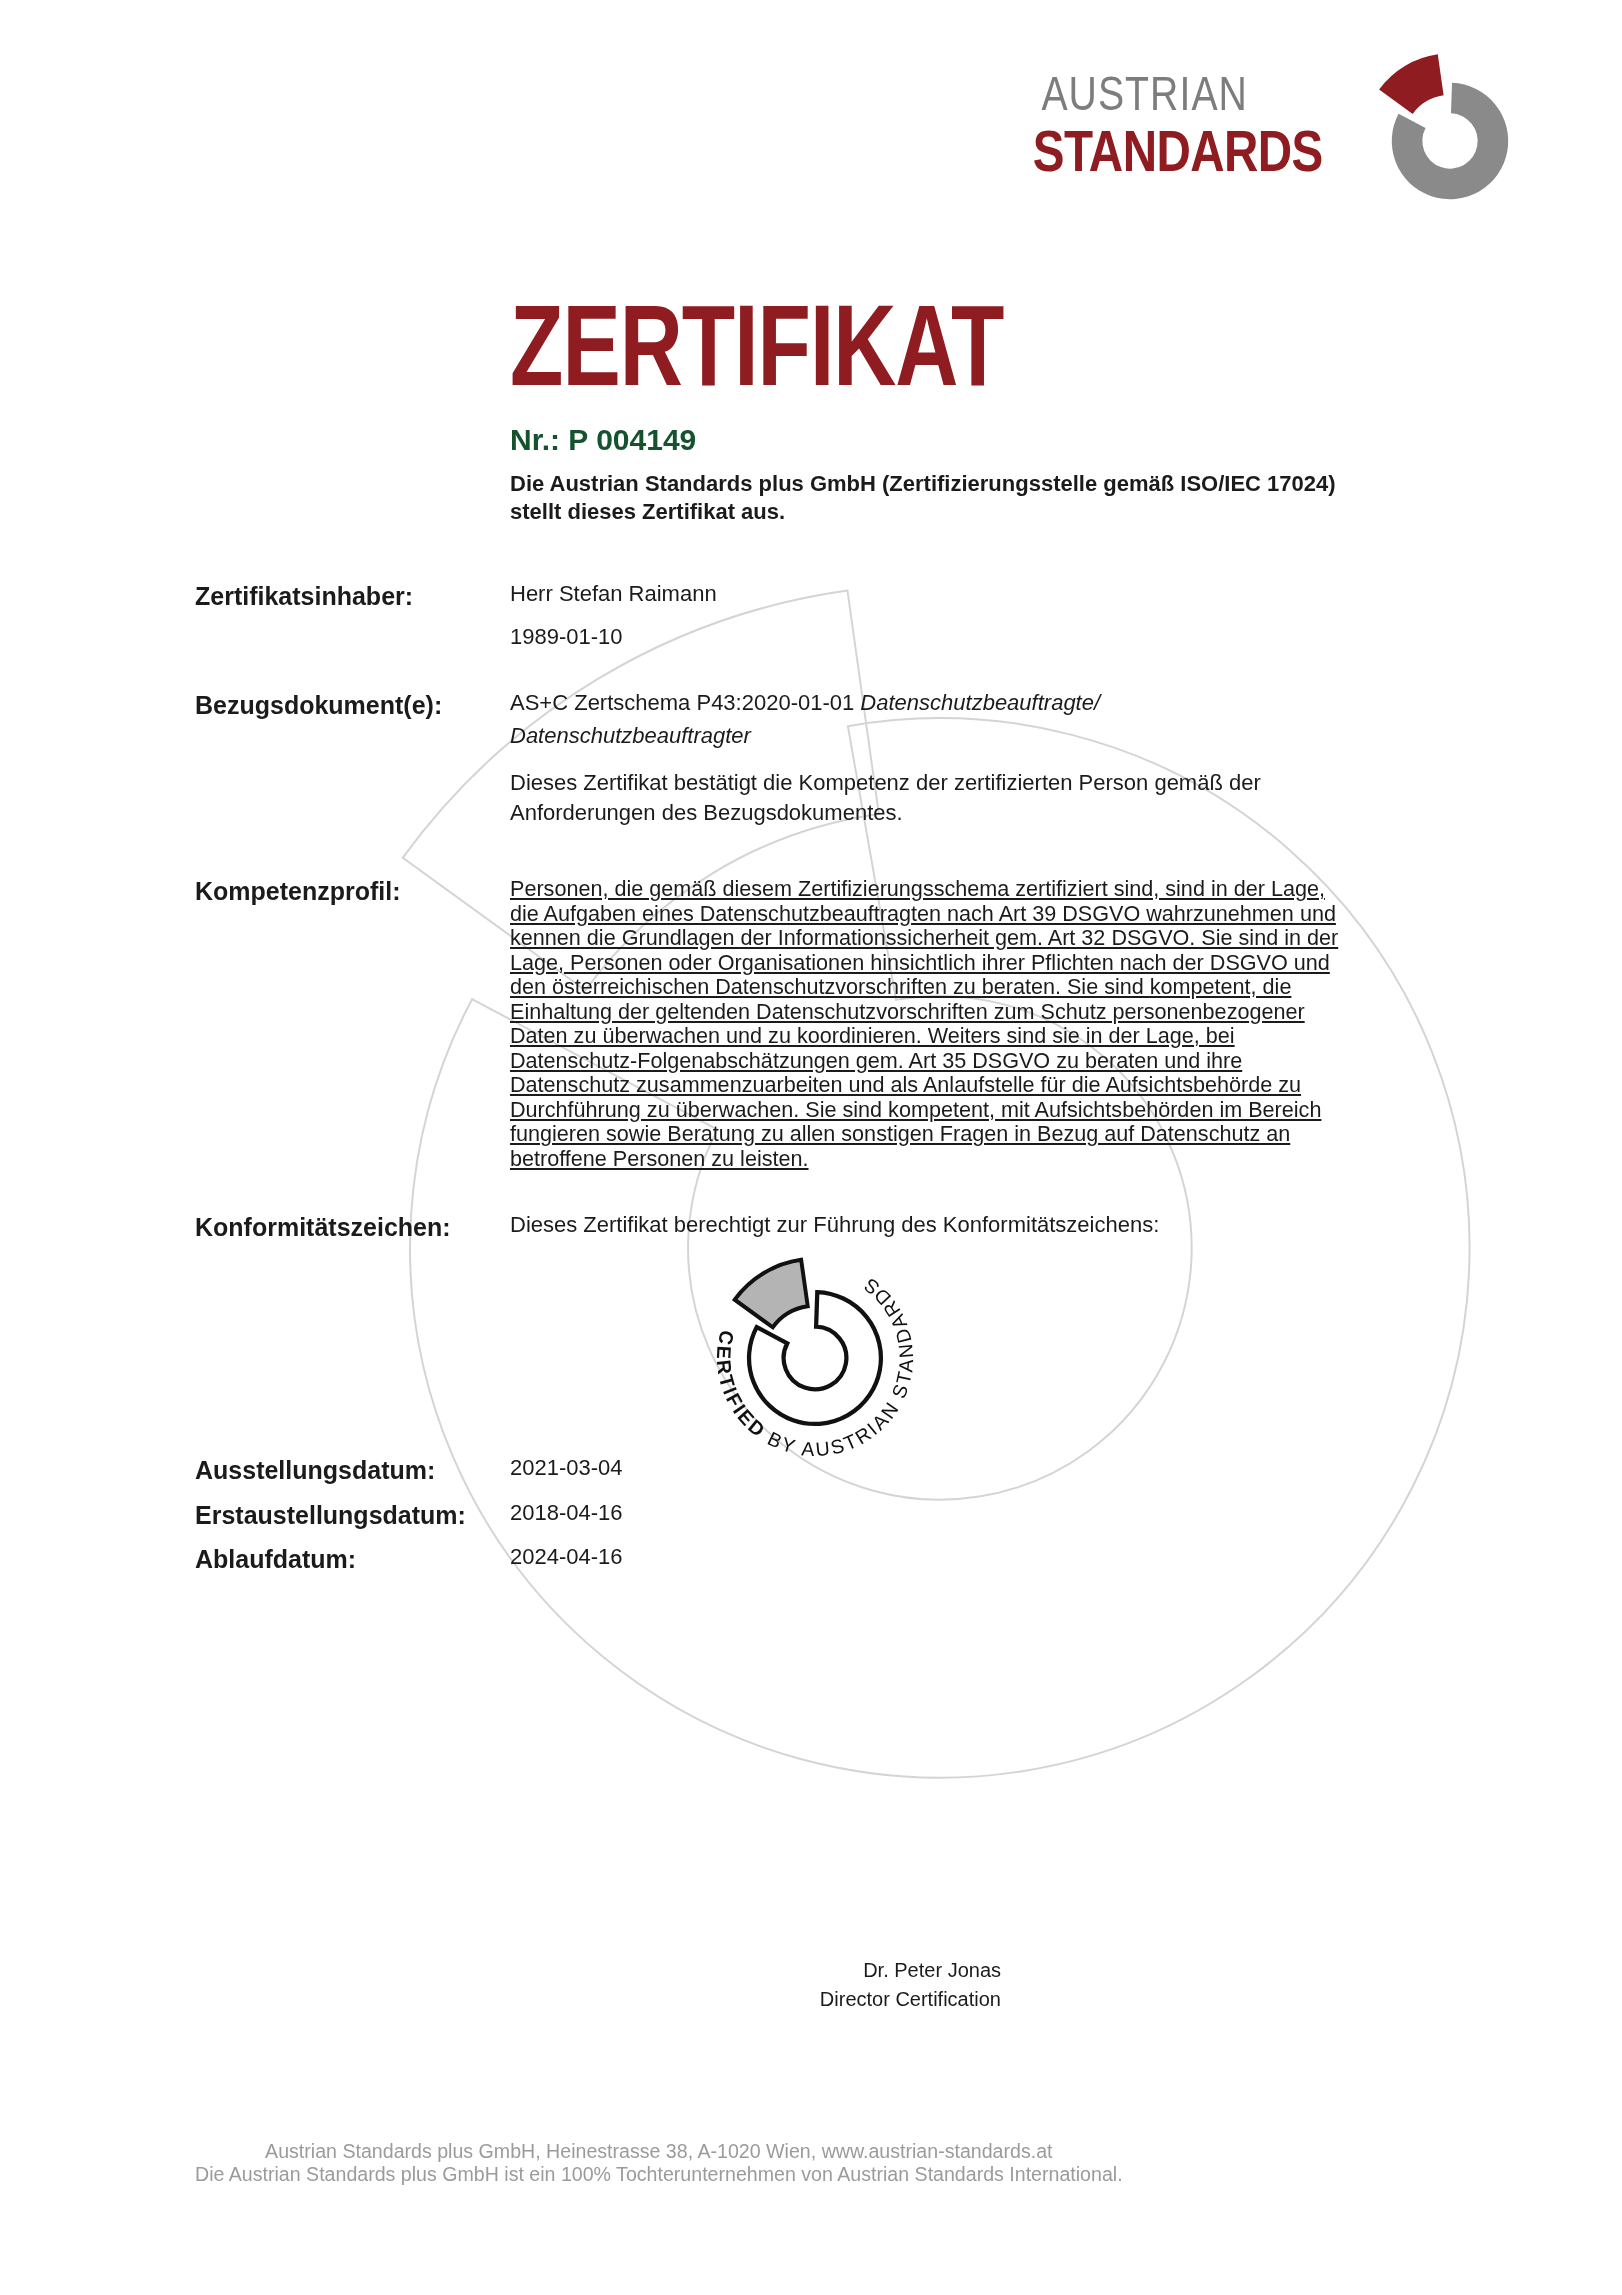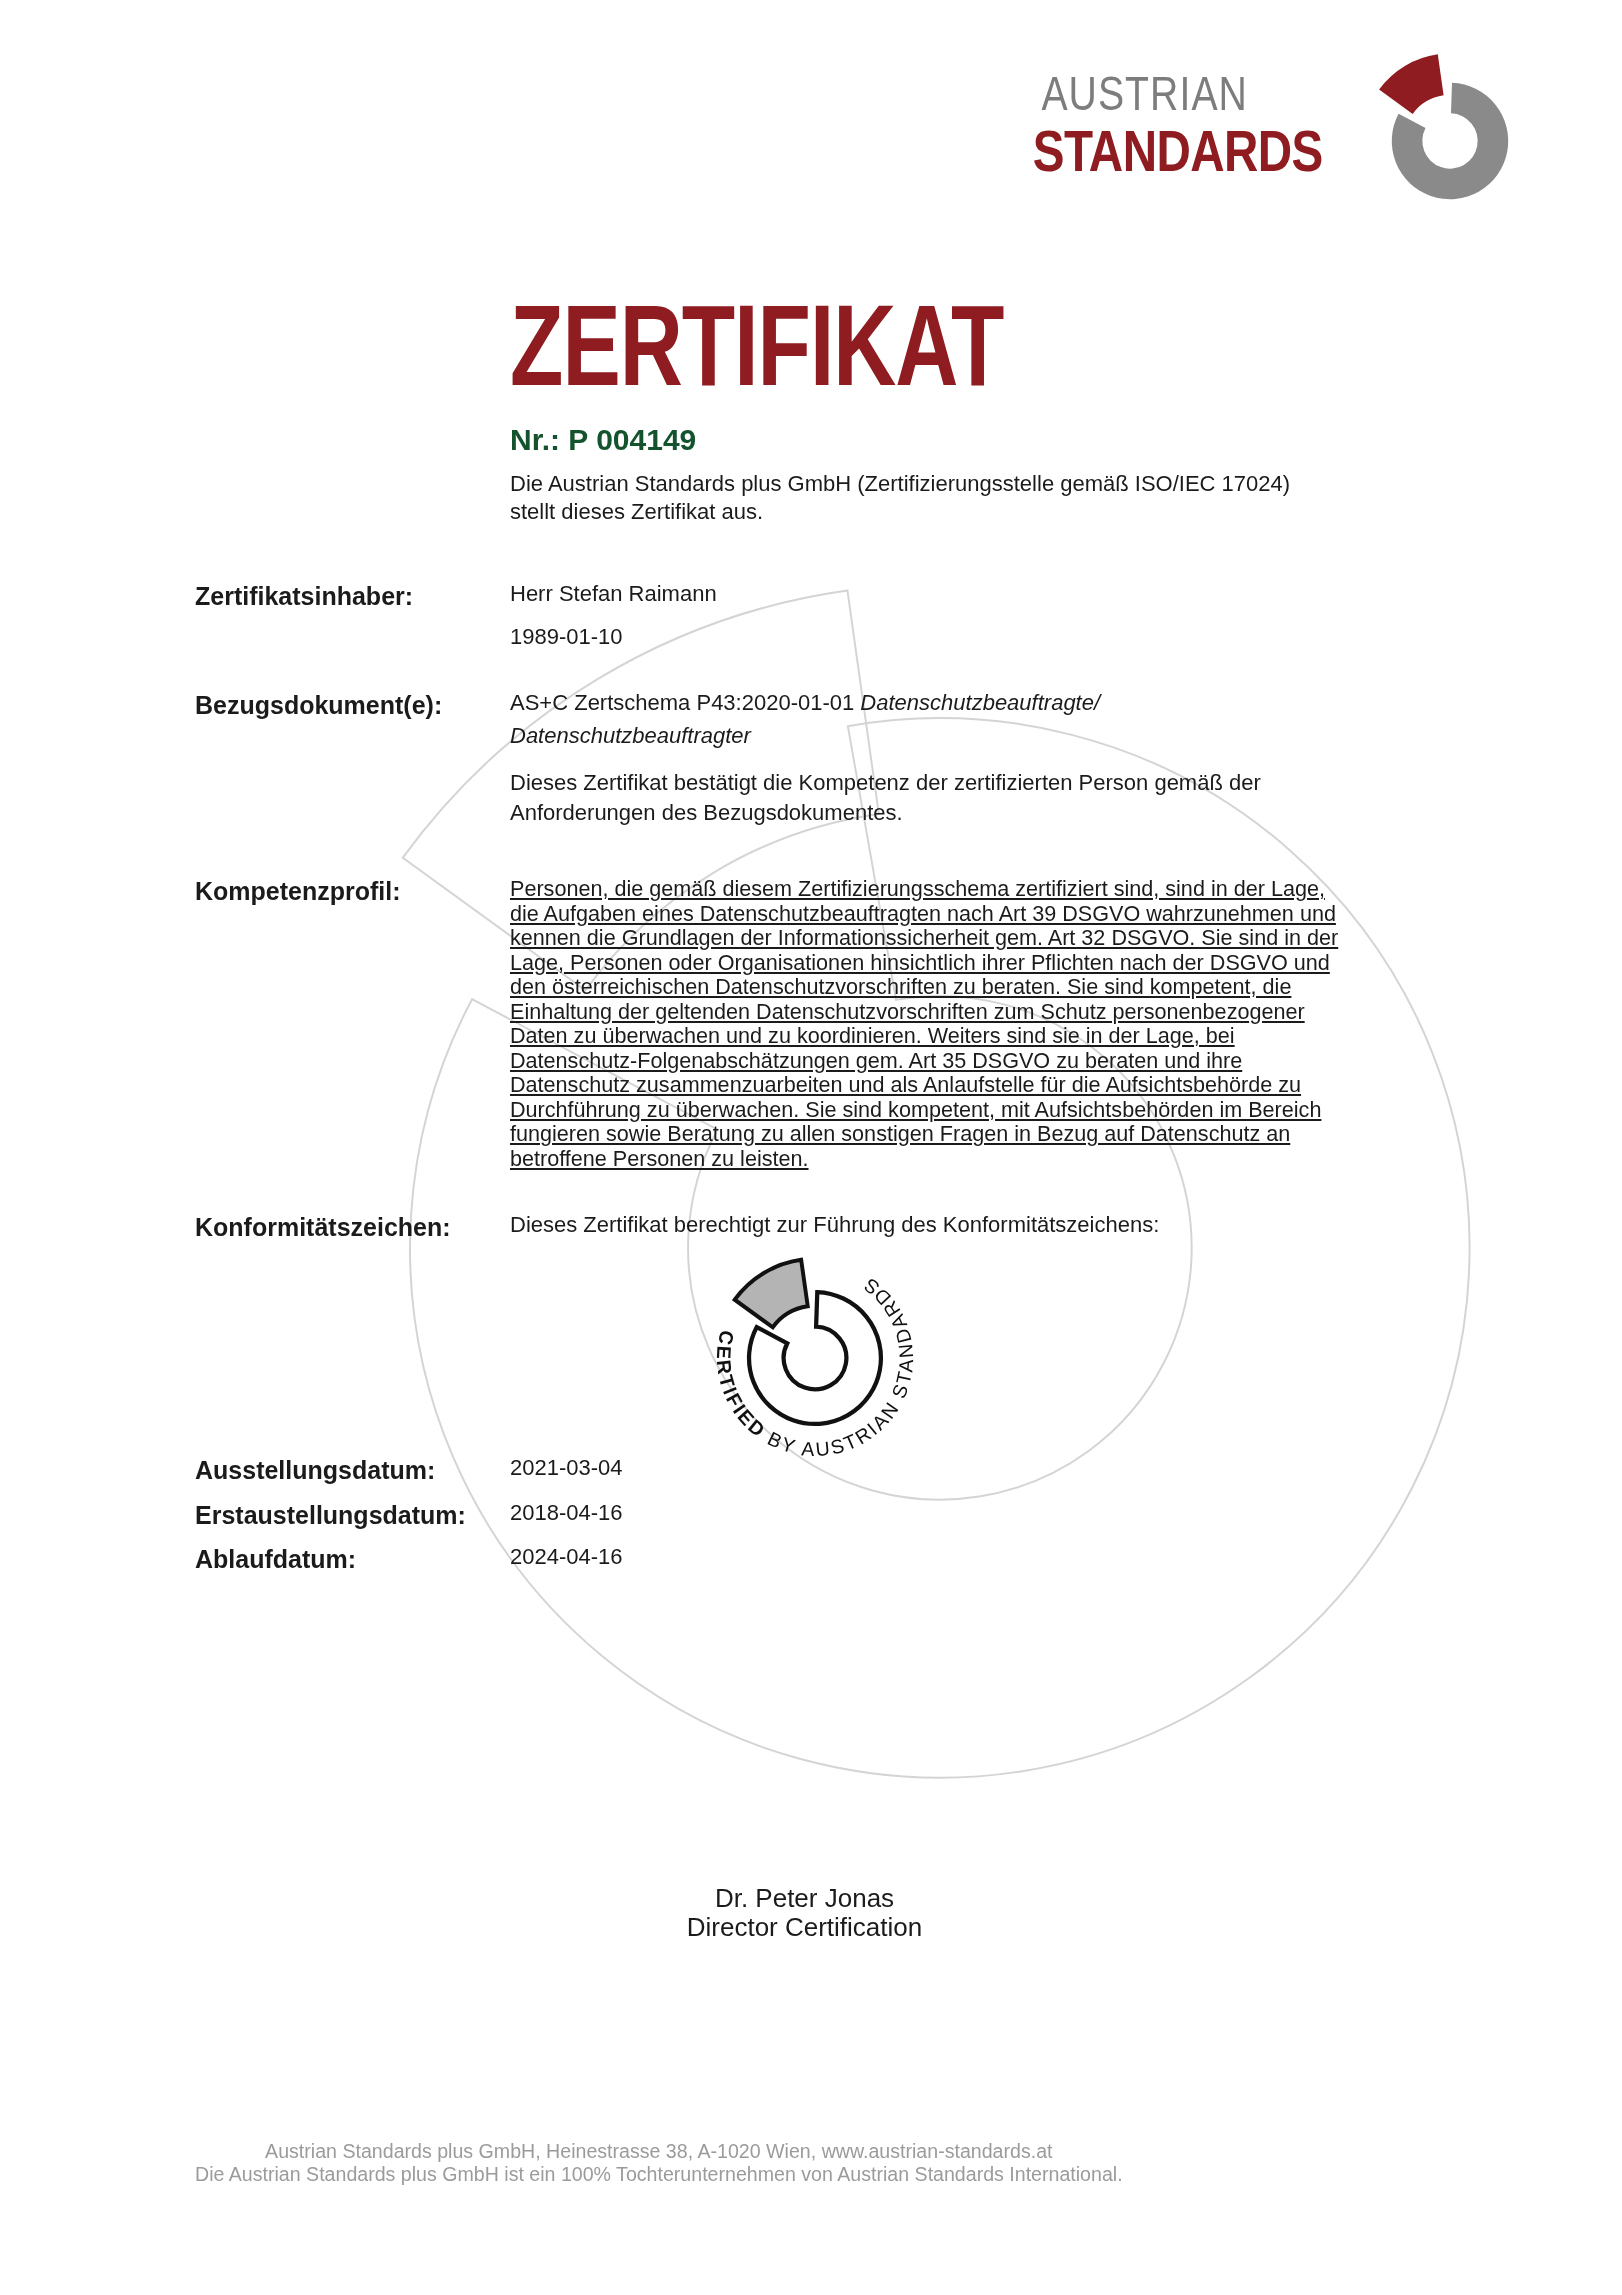--- a/index.html
+++ b/index.html
@@ -32,32 +32,32 @@
   .brand-mark{left:1352px;top:43px;}
 
   
   .doc-title{
     left:510px;top:288px;
     font-size:115px;line-height:115px;font-weight:700;color:#8e1c21;
     letter-spacing:-1.3px;transform:scaleX(0.76);transform-origin:left top;
     white-space:nowrap;
   }
   .cert-no{left:510px;top:423px;font-size:30px;font-weight:700;color:#14532d;}
-  .intro{left:510px;top:470px;font-size:22px;font-weight:400;line-height:28px;}
+  .intro{left:510px;top:470px;font-size:22px;font-weight:700;line-height:28px;}
 
   
   .lbl{left:195px;font-size:25px;font-weight:700;white-space:nowrap;}
   .val{left:510px;font-size:22px;line-height:24.5px;white-space:nowrap;}
   .italic{font-style:italic;}
 
   .competence-text div{white-space:nowrap;}
 
   .seal{left:704px;top:1247px;}
 
-  .signature{left:608px;top:1884px;width:393px;text-align:center;font-size:26px;line-height:29px;}
+  .signature{left:608px;top:1956px;width:393px;text-align:right;font-size:20px;line-height:29px;}
 
   .footer{left:195px;top:2140px;font-size:19.6px;line-height:23px;color:#9b9b9b;text-align:center;}
 </style>
 </head>
 <body>
 
 <div class="page">
 
   <svg id="watermark" width="1622" height="2295" viewBox="0 0 2480 3509">
     <g fill="none" stroke="#d4d4d4" stroke-width="3">

